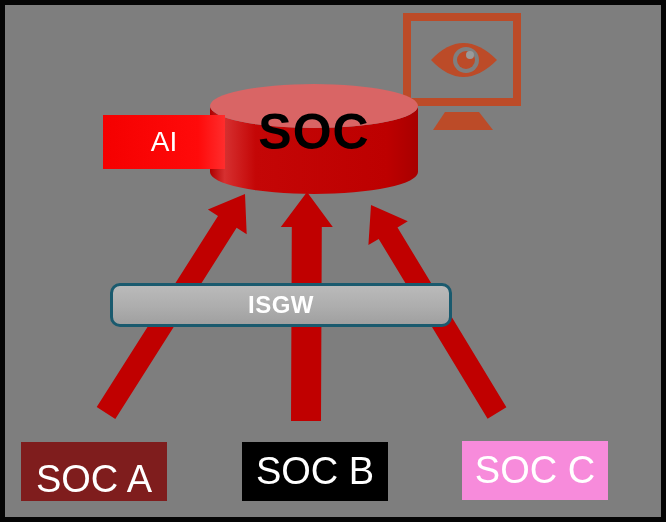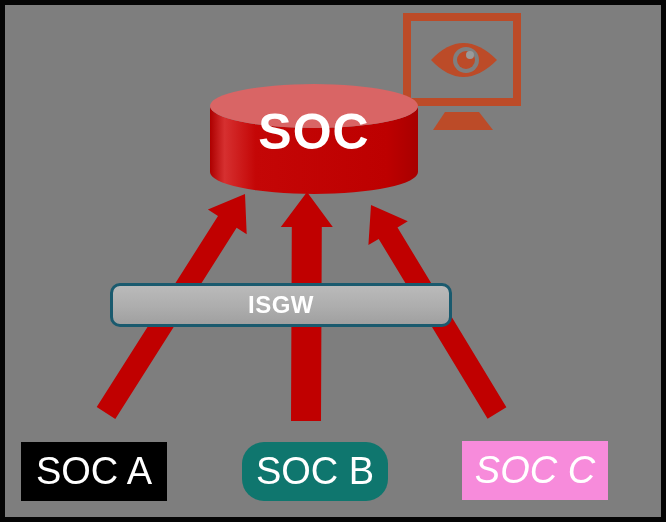--- a/index.html
+++ b/index.html
@@ -14,21 +14,21 @@
     position:absolute;inset:0;
     border:5px solid #050505;
     z-index:10;pointer-events:none;
   }
   .layer{position:absolute;left:0;top:0;width:666px;height:522px;}
   #monitor-layer{z-index:1;}
   #arrow-layer{z-index:2;}
   #cylinder-layer{z-index:3;}
   .hub-text{
     position:absolute;left:210px;width:208px;
-    text-align:center;color:#ffffff;z-index:4;
+    text-align:center;color:#000000;z-index:4;
   }
   #hub-title{top:103px;font-size:50px;font-weight:bold;letter-spacing:1px;}
   #hub-subtitle{top:158px;font-size:22px;font-weight:600;}
   #ai-box{
     position:absolute;left:103px;top:115px;width:122px;height:54px;
     background:linear-gradient(90deg,#f50000 0%,#ff0a0a 78%,#ff2d2d 100%);
     z-index:5;
     display:flex;align-items:center;justify-content:center;
     color:#fff;font-size:28px;
   }
@@ -80,29 +80,32 @@
         <stop offset="0.85" stop-color="#bd0000"></stop>
         <stop offset="1" stop-color="#a80000"></stop>
       </linearGradient>
     </defs>
     <path d="M210,106 L210,172 A104,22 0 0 0 418,172 L418,106 A104,22 0 0 1 210,106 Z" fill="url(#cylBody)"></path>
     <ellipse cx="314" cy="106" rx="104" ry="22" fill="#D96565"></ellipse>
   </svg>
 
   <div id="hub-title" class="hub-text">SOC</div>
 
+  <div id="ai-box">
+    <span>AI</span>
+  </div>
 
   <div id="gateway-bar">
     <span>ISGW</span>
   </div>
 
-  <div id="source-a" class="source-box" style="background: #000000;">
+  <div id="source-a" class="source-box" style="background: #7f1d1d; align-items: flex-end;">
     <span>SOC A</span>
   </div>
-  <div id="source-b" class="source-box" style="background: #0f766e; border-radius: 22px;">
+  <div id="source-b" class="source-box" style="background: #000000;">
     <span>SOC B</span>
   </div>
-  <div id="source-c" class="source-box" style="background: rgb(247, 139, 219); font-style: italic;">
+  <div id="source-c" class="source-box" style="background: rgb(247, 139, 219);">
     <span>SOC C</span>
   </div>
 
   <div id="frame-border"></div>
 </div>
 
 </body></html>

